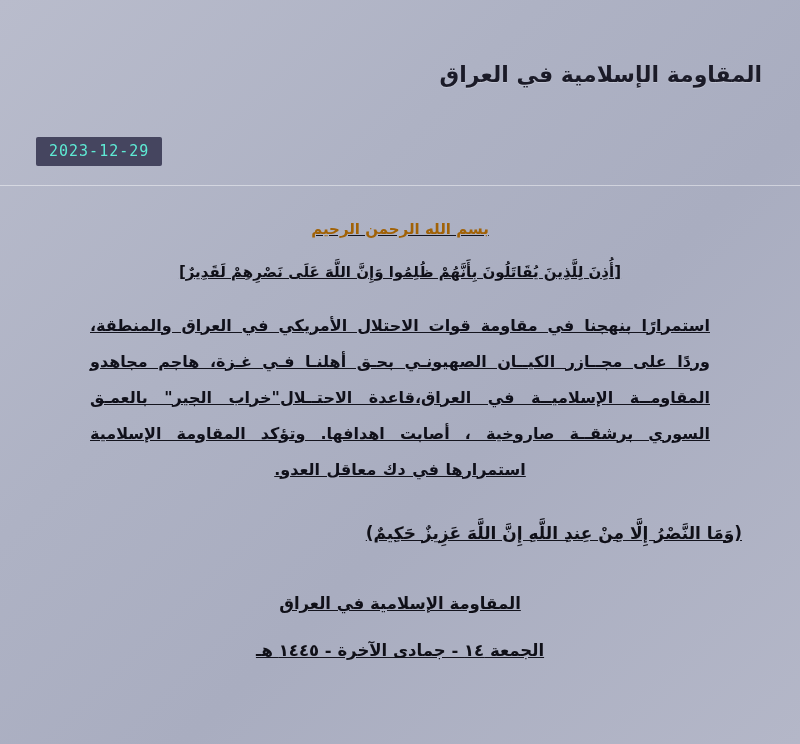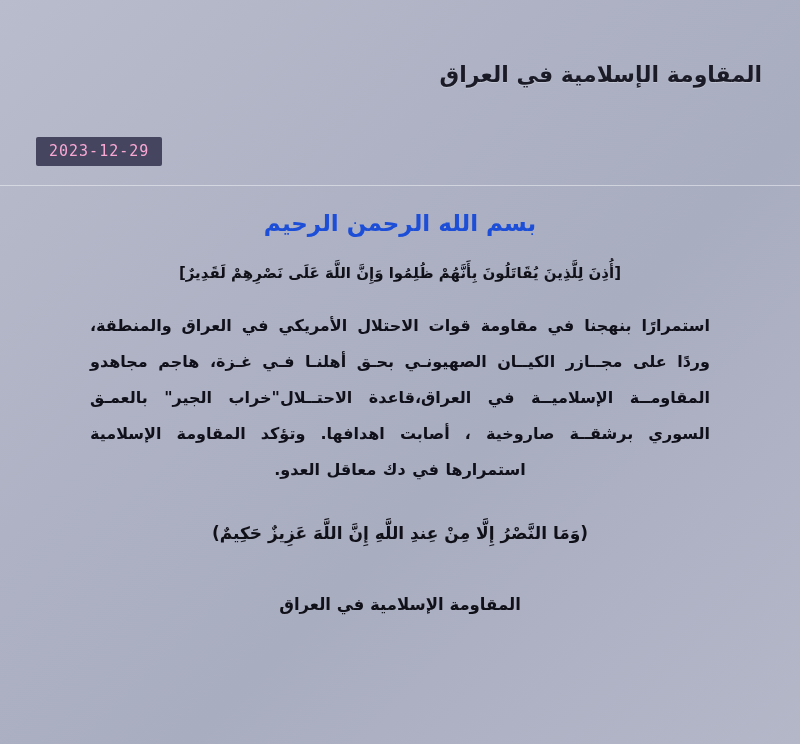--- a/index.html
+++ b/index.html
@@ -14,20 +14,21 @@
     color: #14141e;
     overflow: hidden;
     position: relative;
   }
 
   .page {
     width: 800px;
     height: 736px;
     position: relative;
     box-sizing: border-box;
+    text-decoration: underline;
   }
 
   
   .header {
     position: relative;
     height: 185px;
     box-sizing: border-box;
   }
 
   .logo {
@@ -43,21 +44,21 @@
     direction: rtl;
     white-space: nowrap;
     text-shadow: 0 1px 0 rgba(255,255,255,0.25);
   }
 
   .date-badge {
     position: absolute;
     top: 137px;
     left: 36px;
     background: #45455f;
-    color: #f9a8d4;
+    color: #5eead4;
     font-family: "DejaVu Sans Mono", "Liberation Mono", monospace;
     font-size: 15px;
     letter-spacing: 1px;
     padding: 5px 13px 6px 13px;
     border-radius: 2px;
     direction: ltr;
   }
 
   .divider {
     position: absolute;
@@ -71,24 +72,24 @@
   
   .content {
     position: relative;
     padding: 0 58px;
     box-sizing: border-box;
     direction: rtl;
     text-align: center;
   }
 
   .basmala {
-    margin-top: 20px;
-    font-size: 23px;
+    margin-top: 32px;
+    font-size: 15px;
     font-weight: bold;
-    color: #1d4ed8;
+    color: #a16207;
     line-height: 1.6;
   }
 
   .ayah-top {
     margin-top: 17px;
     font-size: 15px;
     font-weight: bold;
     color: #101018;
     line-height: 1.9;
     letter-spacing: 0px;
@@ -105,20 +106,21 @@
     padding: 0 32px;
     word-spacing: 1px;
   }
 
   .ayah-bottom {
     margin-top: 30px;
     font-size: 17px;
     font-weight: bold;
     color: #101018;
     line-height: 1.8;
+    text-align: right;
   }
 
   .signature {
     margin-top: 40px;
     font-size: 16.5px;
     font-weight: bold;
     color: #101018;
     line-height: 1.9;
   }
 
@@ -145,15 +147,16 @@
     <div class="basmala">بسم الله الرحمن الرحيم</div>
 
     <div class="ayah-top">[أُذِنَ لِلَّذِينَ يُقَاتَلُونَ بِأَنَّهُمْ ظُلِمُوا  وَإِنَّ اللَّهَ عَلَى نَصْرِهِمْ لَقَدِيرٌ]</div>
 
     <div class="statement">استمرارًا بنهجنا في مقاومة قوات الاحتلال الأمريكي في العراق والمنطقة، وردًا على مجــازر الكيــان الصهيونـي بحـق أهلنـا فـي غـزة، هاجم مجاهدو المقاومــة الإسلاميــة في العراق،قاعدة الاحتــلال"خراب الجير" بالعمـق السوري برشقــة صاروخية ، أصابت اهدافها. وتؤكد المقاومة الإسلامية استمرارها في دك معاقل العدو.</div>
 
     <div class="ayah-bottom">(وَمَا النَّصْرُ إِلَّا مِنْ عِندِ اللَّهِ  إِنَّ اللَّهَ عَزِيزٌ حَكِيمٌ)</div>
 
     <div class="signature">المقاومة الإسلامية في العراق</div>
 
+    <div class="hijri">الجمعة ١٤ - جمادى الآخرة - ١٤٤٥ هـ</div>
   </div>
 
 </div>
 
 </body></html>

